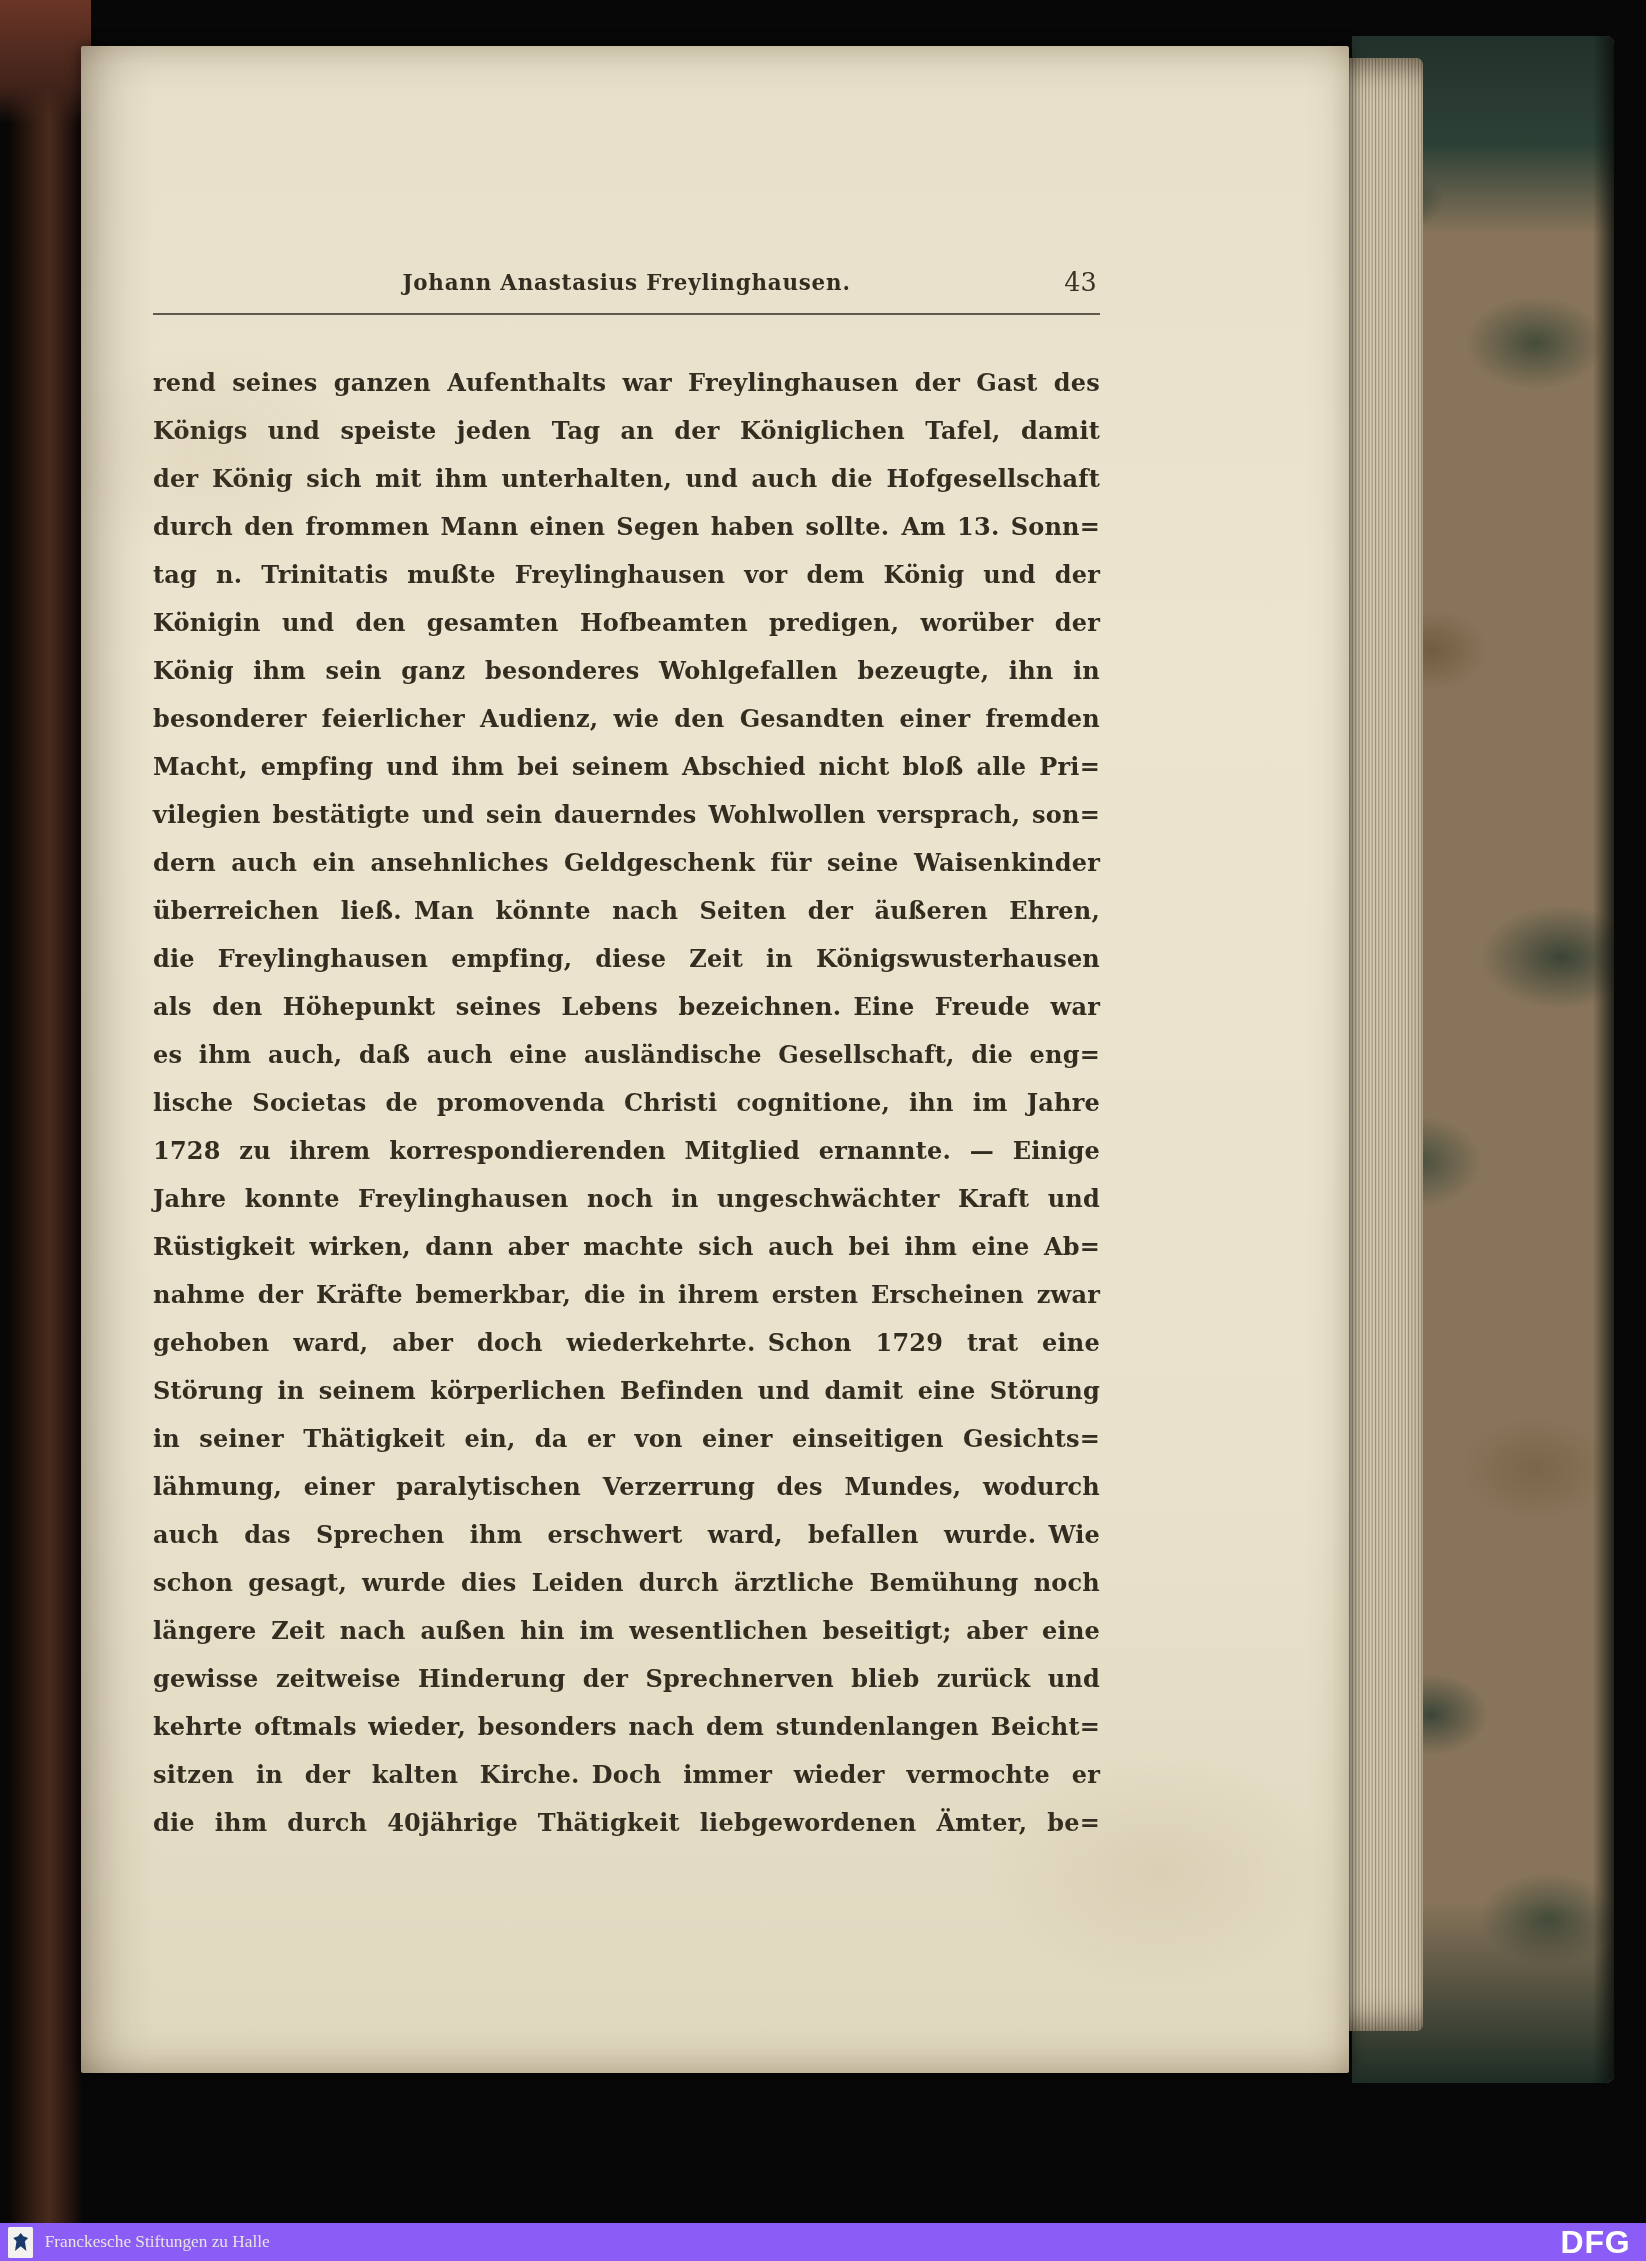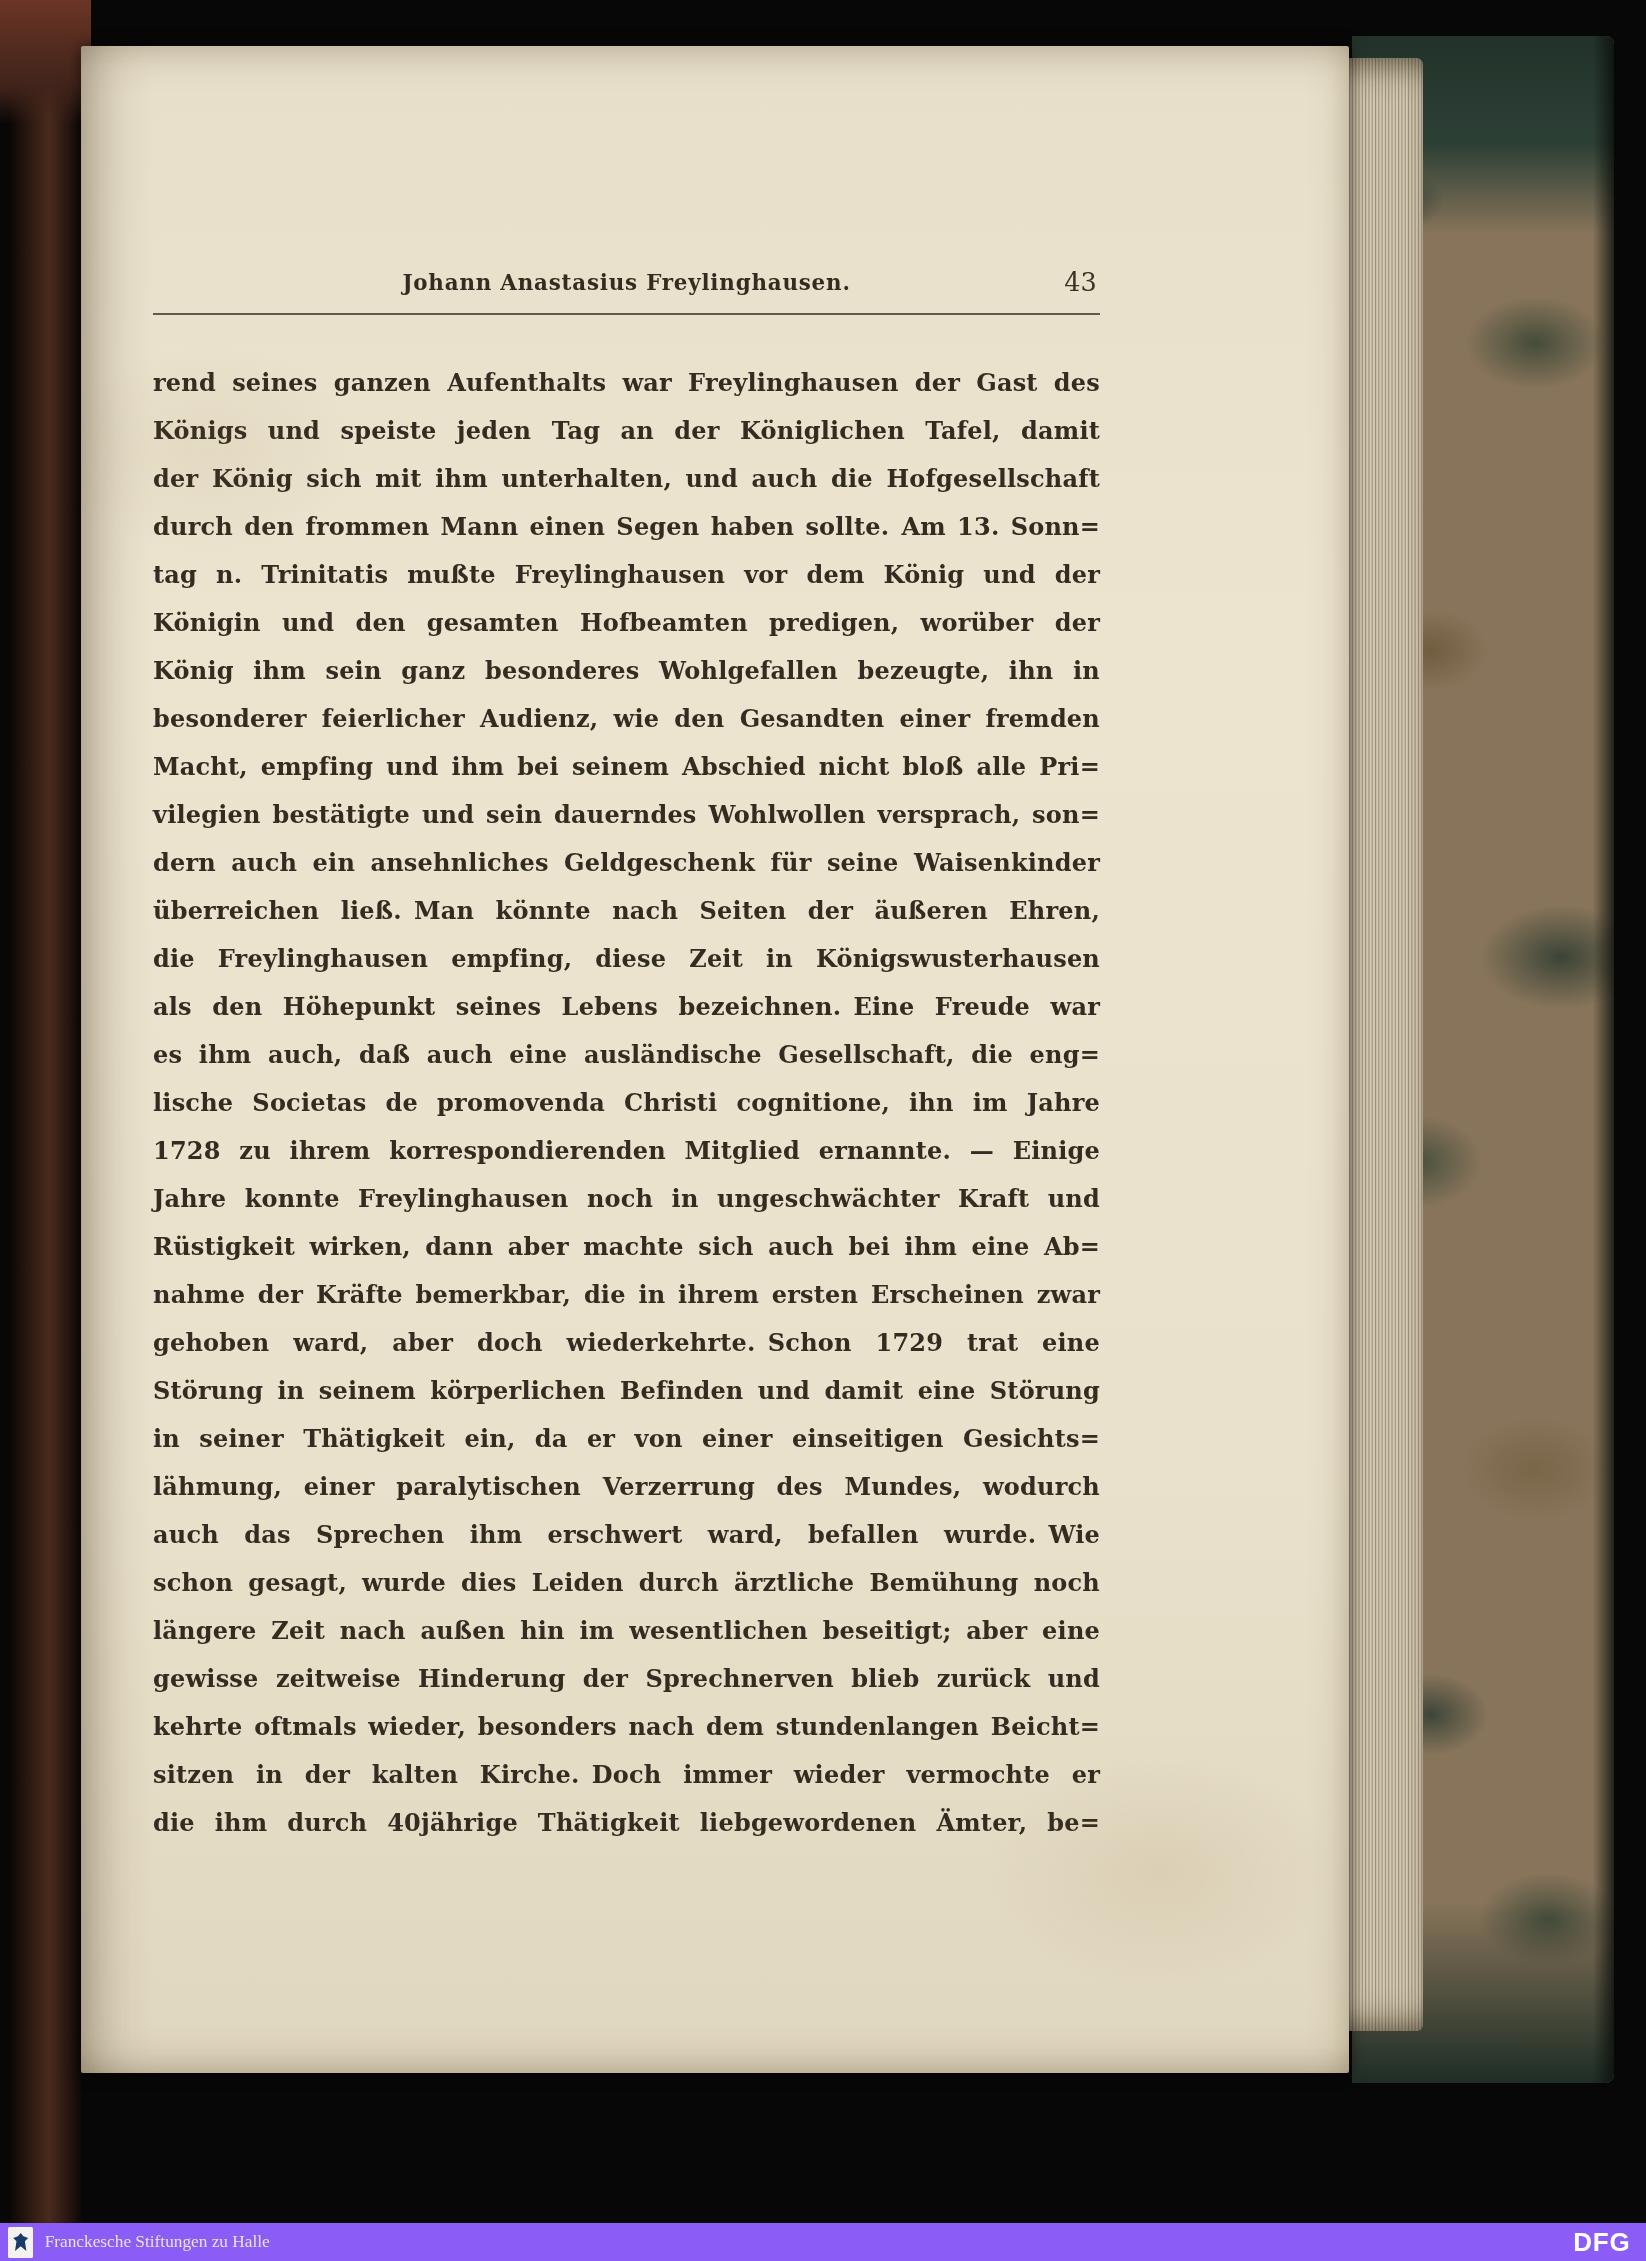--- a/index.html
+++ b/index.html
@@ -95,21 +95,21 @@
   .emblem{
     width:15px;height:18px;background:#1a3a6b;
     clip-path:polygon(50% 0,68% 18%,100% 28%,78% 46%,88% 100%,50% 74%,12% 100%,22% 46%,0 28%,32% 18%);
   }
   .institution{
     margin-left:11.5px;color:#e6e4de;font-family:"Liberation Serif",serif;font-size:17.3px;
   }
   .footer-spacer{flex:1;}
   .dfg{
     margin-right:16.5px;color:#fff;font-family:"Liberation Sans",sans-serif;
-    font-weight:bold;font-size:26px;letter-spacing:0.8px;
+    font-weight:bold;font-size:32px;letter-spacing:0.8px;
   }
 </style>
 </head>
 <body>
 
 <div class="screen">
 
   <div class="spine"></div>
 
   <div class="cover">

